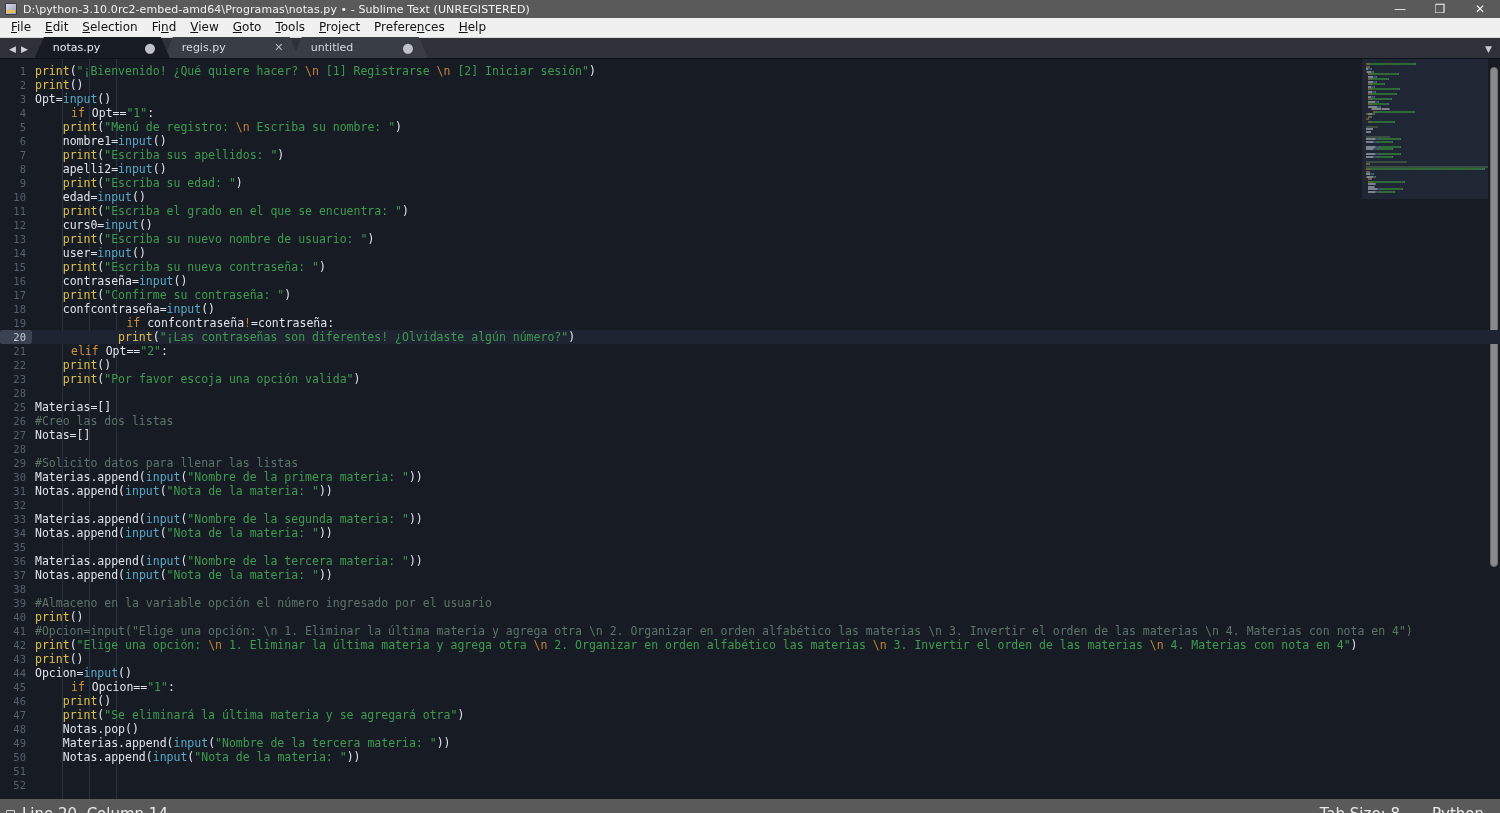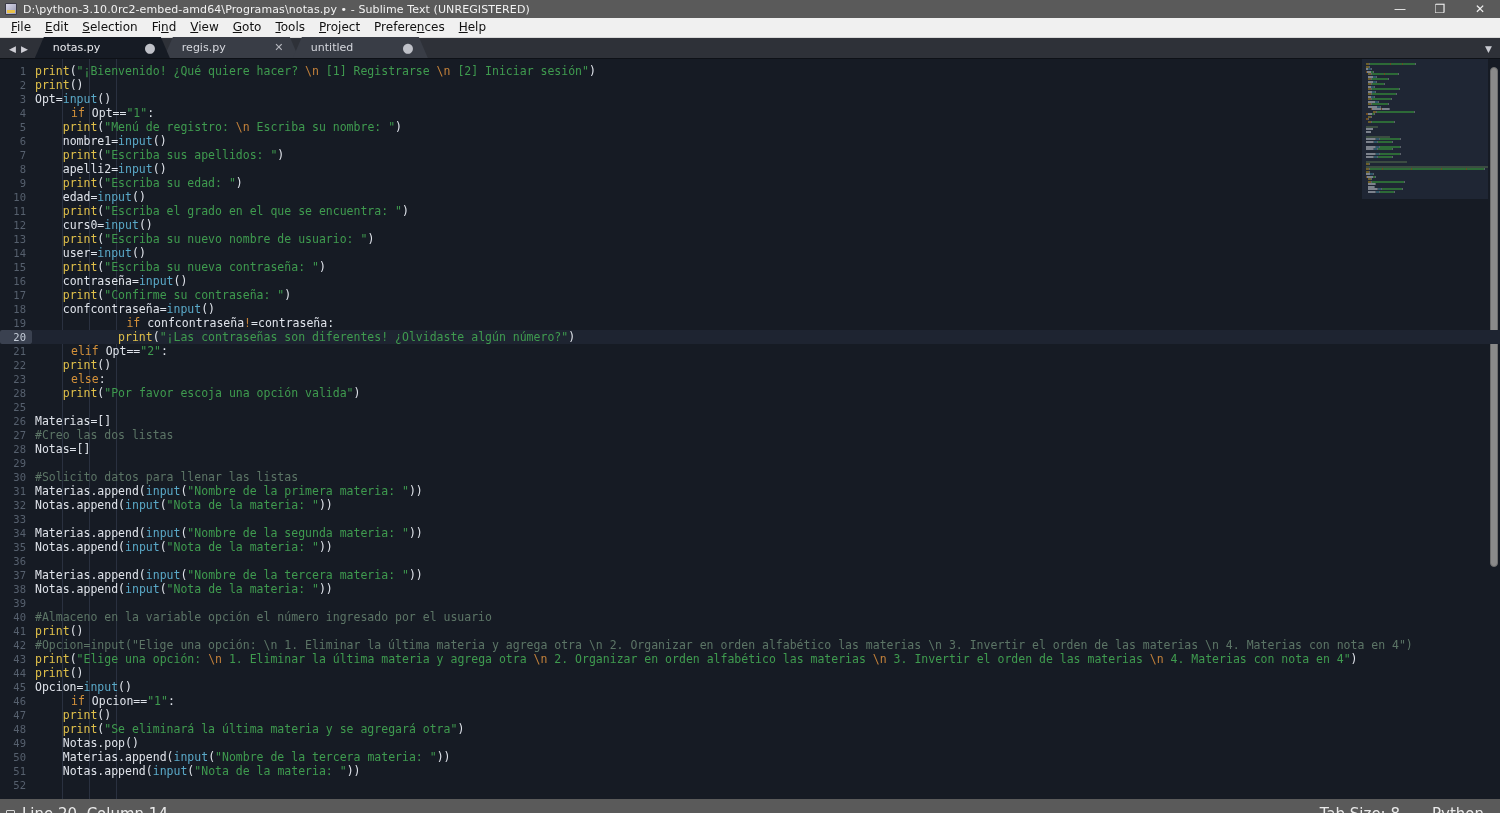--- a/index.html
+++ b/index.html
@@ -330,21 +330,20 @@
         <div class="cline"><span class="t-op">    </span><span class="t-fn">print</span><span class="t-op">(</span><span class="t-str">"Escriba su nuevo nombre de usuario: "</span><span class="t-op">)</span></div>
         <div class="cline"><span class="t-op">    </span><span class="t-var">user=</span><span class="t-bi">input</span><span class="t-op">()</span></div>
         <div class="cline"><span class="t-op">    </span><span class="t-fn">print</span><span class="t-op">(</span><span class="t-str">"Escriba su nueva contraseña: "</span><span class="t-op">)</span></div>
         <div class="cline"><span class="t-op">    </span><span class="t-var">contraseña=</span><span class="t-bi">input</span><span class="t-op">()</span></div>
         <div class="cline"><span class="t-op">    </span><span class="t-fn">print</span><span class="t-op">(</span><span class="t-str">"Confirme su contraseña: "</span><span class="t-op">)</span></div>
         <div class="cline"><span class="t-op">    </span><span class="t-var">confcontraseña=</span><span class="t-bi">input</span><span class="t-op">()</span></div>
         <div class="cline"><span class="t-op">        </span><span class="t-kw">if</span><span class="t-var"> confcontraseña</span><span class="t-esc">!</span><span class="t-var">=contraseña</span><span class="t-op">:</span></div>
         <div class="cline cur"><span class="t-op">            </span><span class="t-fn">print</span><span class="t-op">(</span><span class="t-str">"¡Las contraseñas son diferentes! ¿Olvidaste algún número?"</span><span class="t-op">)</span></div>
         <div class="cline"><span class="t-kw">elif</span><span class="t-var"> Opt==</span><span class="t-str">"2"</span><span class="t-op">:</span></div>
         <div class="cline"><span class="t-op">    </span><span class="t-fn">print</span><span class="t-op">()</span></div>
-        <div class="cline"><span class="t-kw">else</span><span class="t-op">:</span></div>
         <div class="cline"><span class="t-op">    </span><span class="t-fn">print</span><span class="t-op">(</span><span class="t-str">"Por favor escoja una opción valida"</span><span class="t-op">)</span></div>
         <div class="cline">&nbsp;</div>
         <div class="cline"><span class="t-var">Materias=[]</span></div>
         <div class="cline"><span class="t-cmt">#Creo las dos listas</span></div>
         <div class="cline"><span class="t-var">Notas=[]</span></div>
         <div class="cline">&nbsp;</div>
         <div class="cline"><span class="t-cmt">#Solicito datos para llenar las listas</span></div>
         <div class="cline"><span class="t-var">Materias.append</span><span class="t-op">(</span><span class="t-bi">input</span><span class="t-op">(</span><span class="t-str">"Nombre de la primera materia: "</span><span class="t-op">))</span></div>
         <div class="cline"><span class="t-var">Notas.append</span><span class="t-op">(</span><span class="t-bi">input</span><span class="t-op">(</span><span class="t-str">"Nota de la materia: "</span><span class="t-op">))</span></div>
         <div class="cline">&nbsp;</div>

